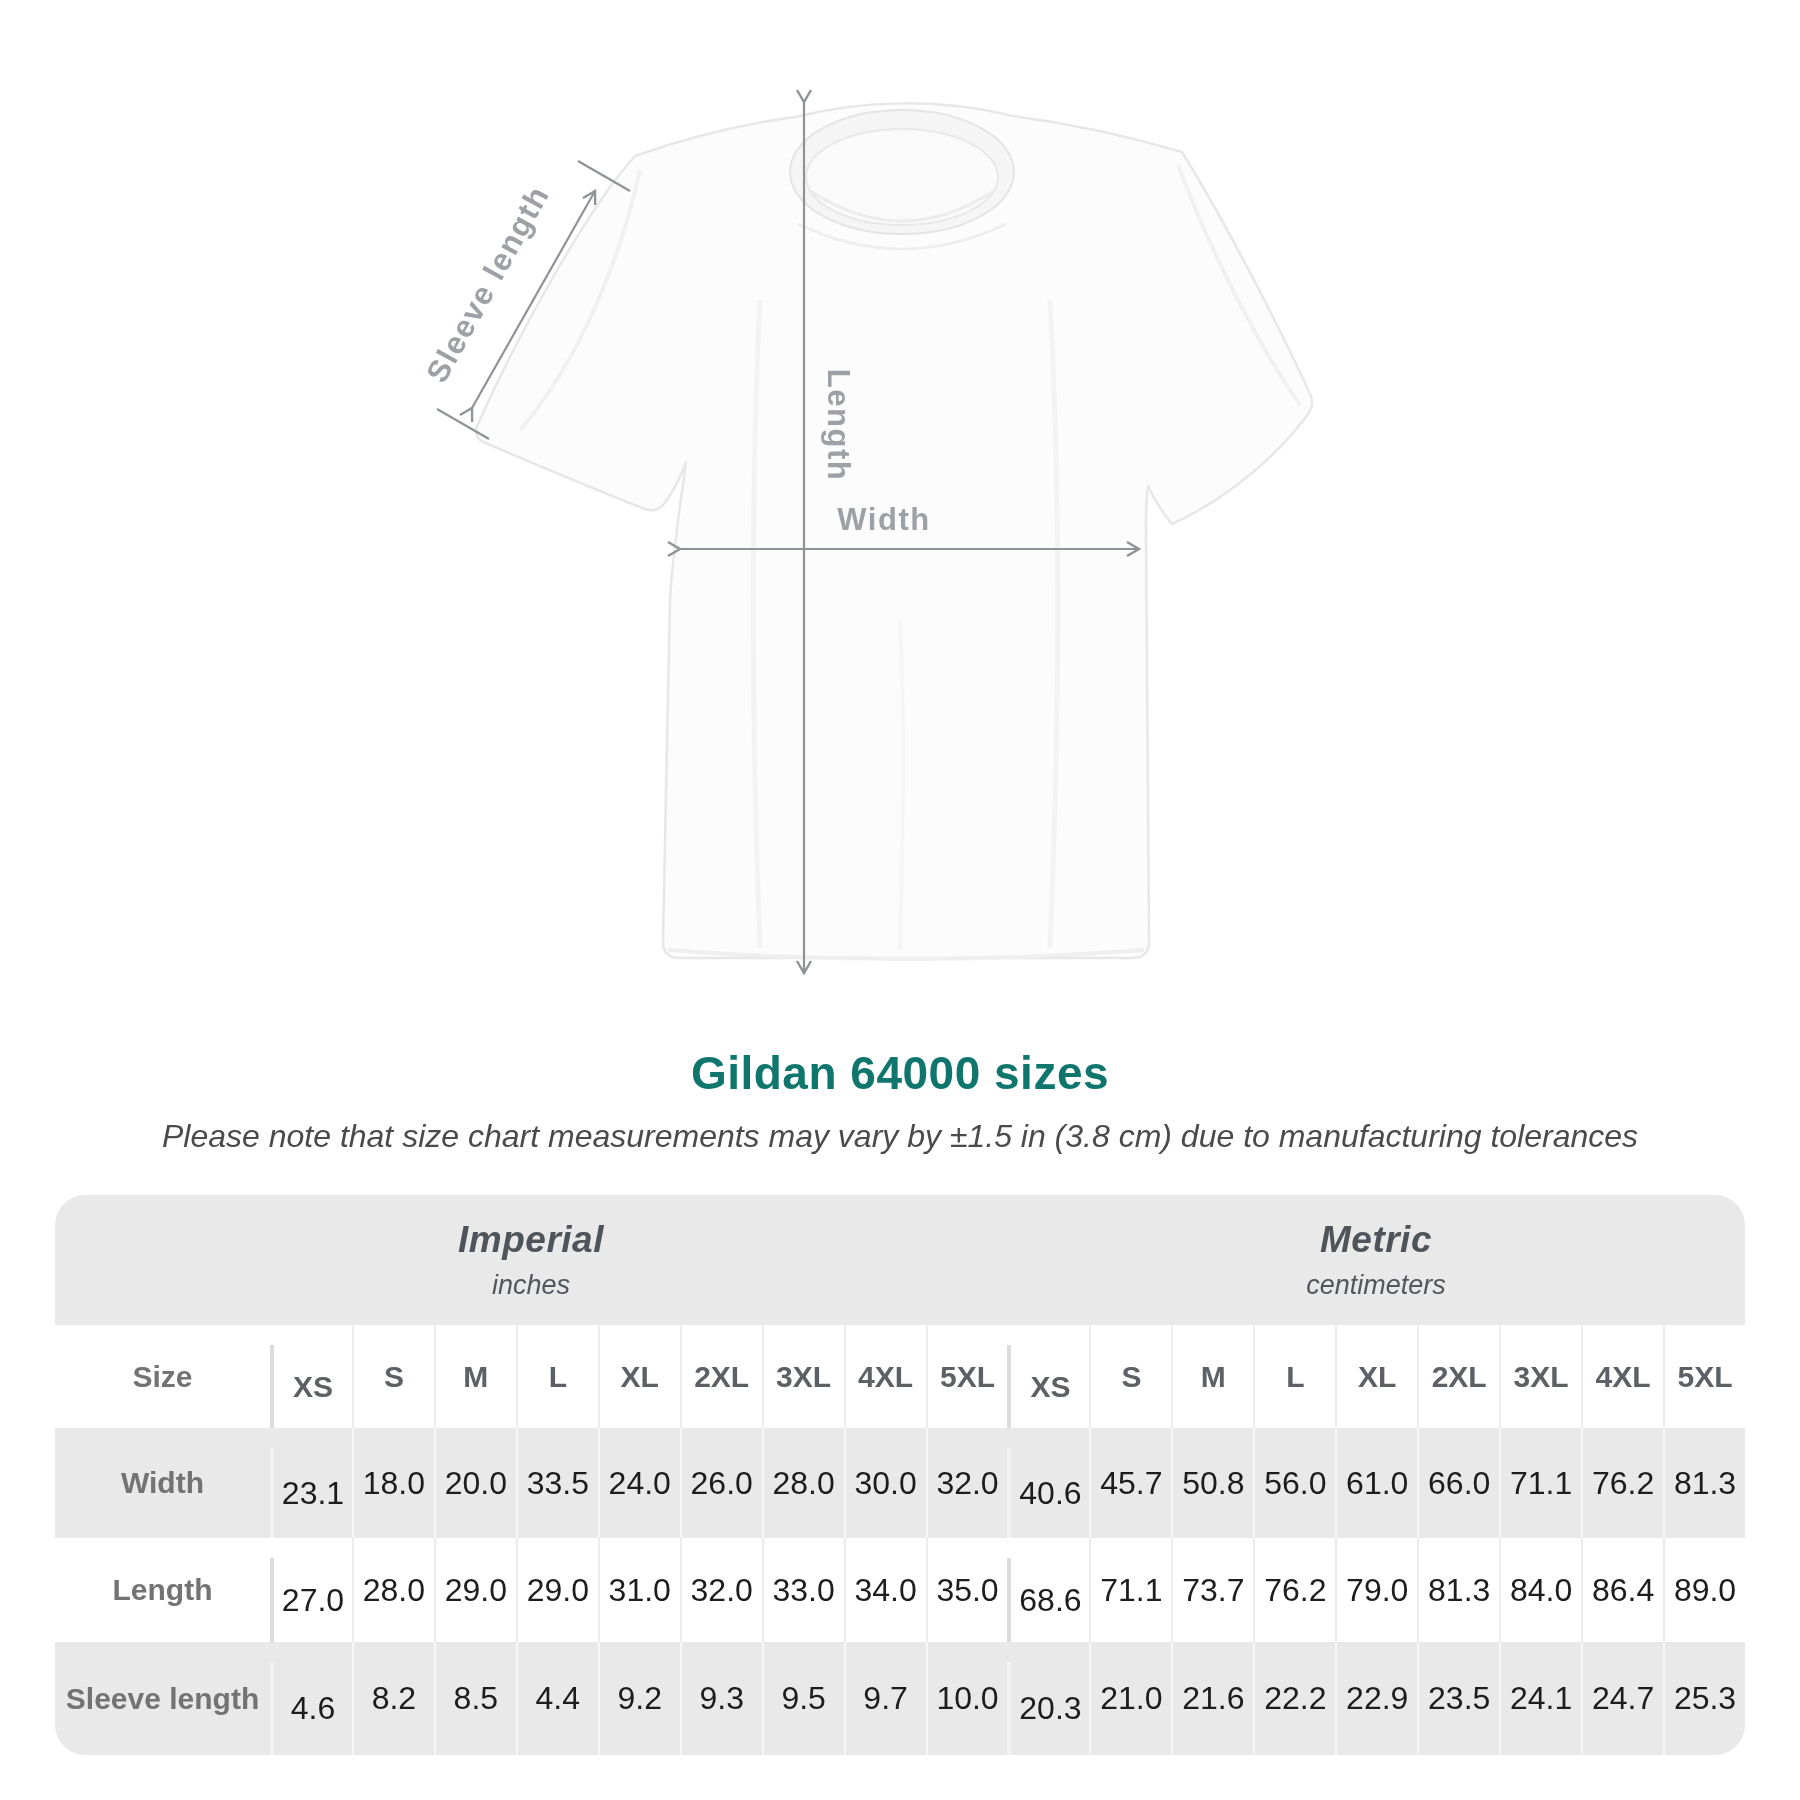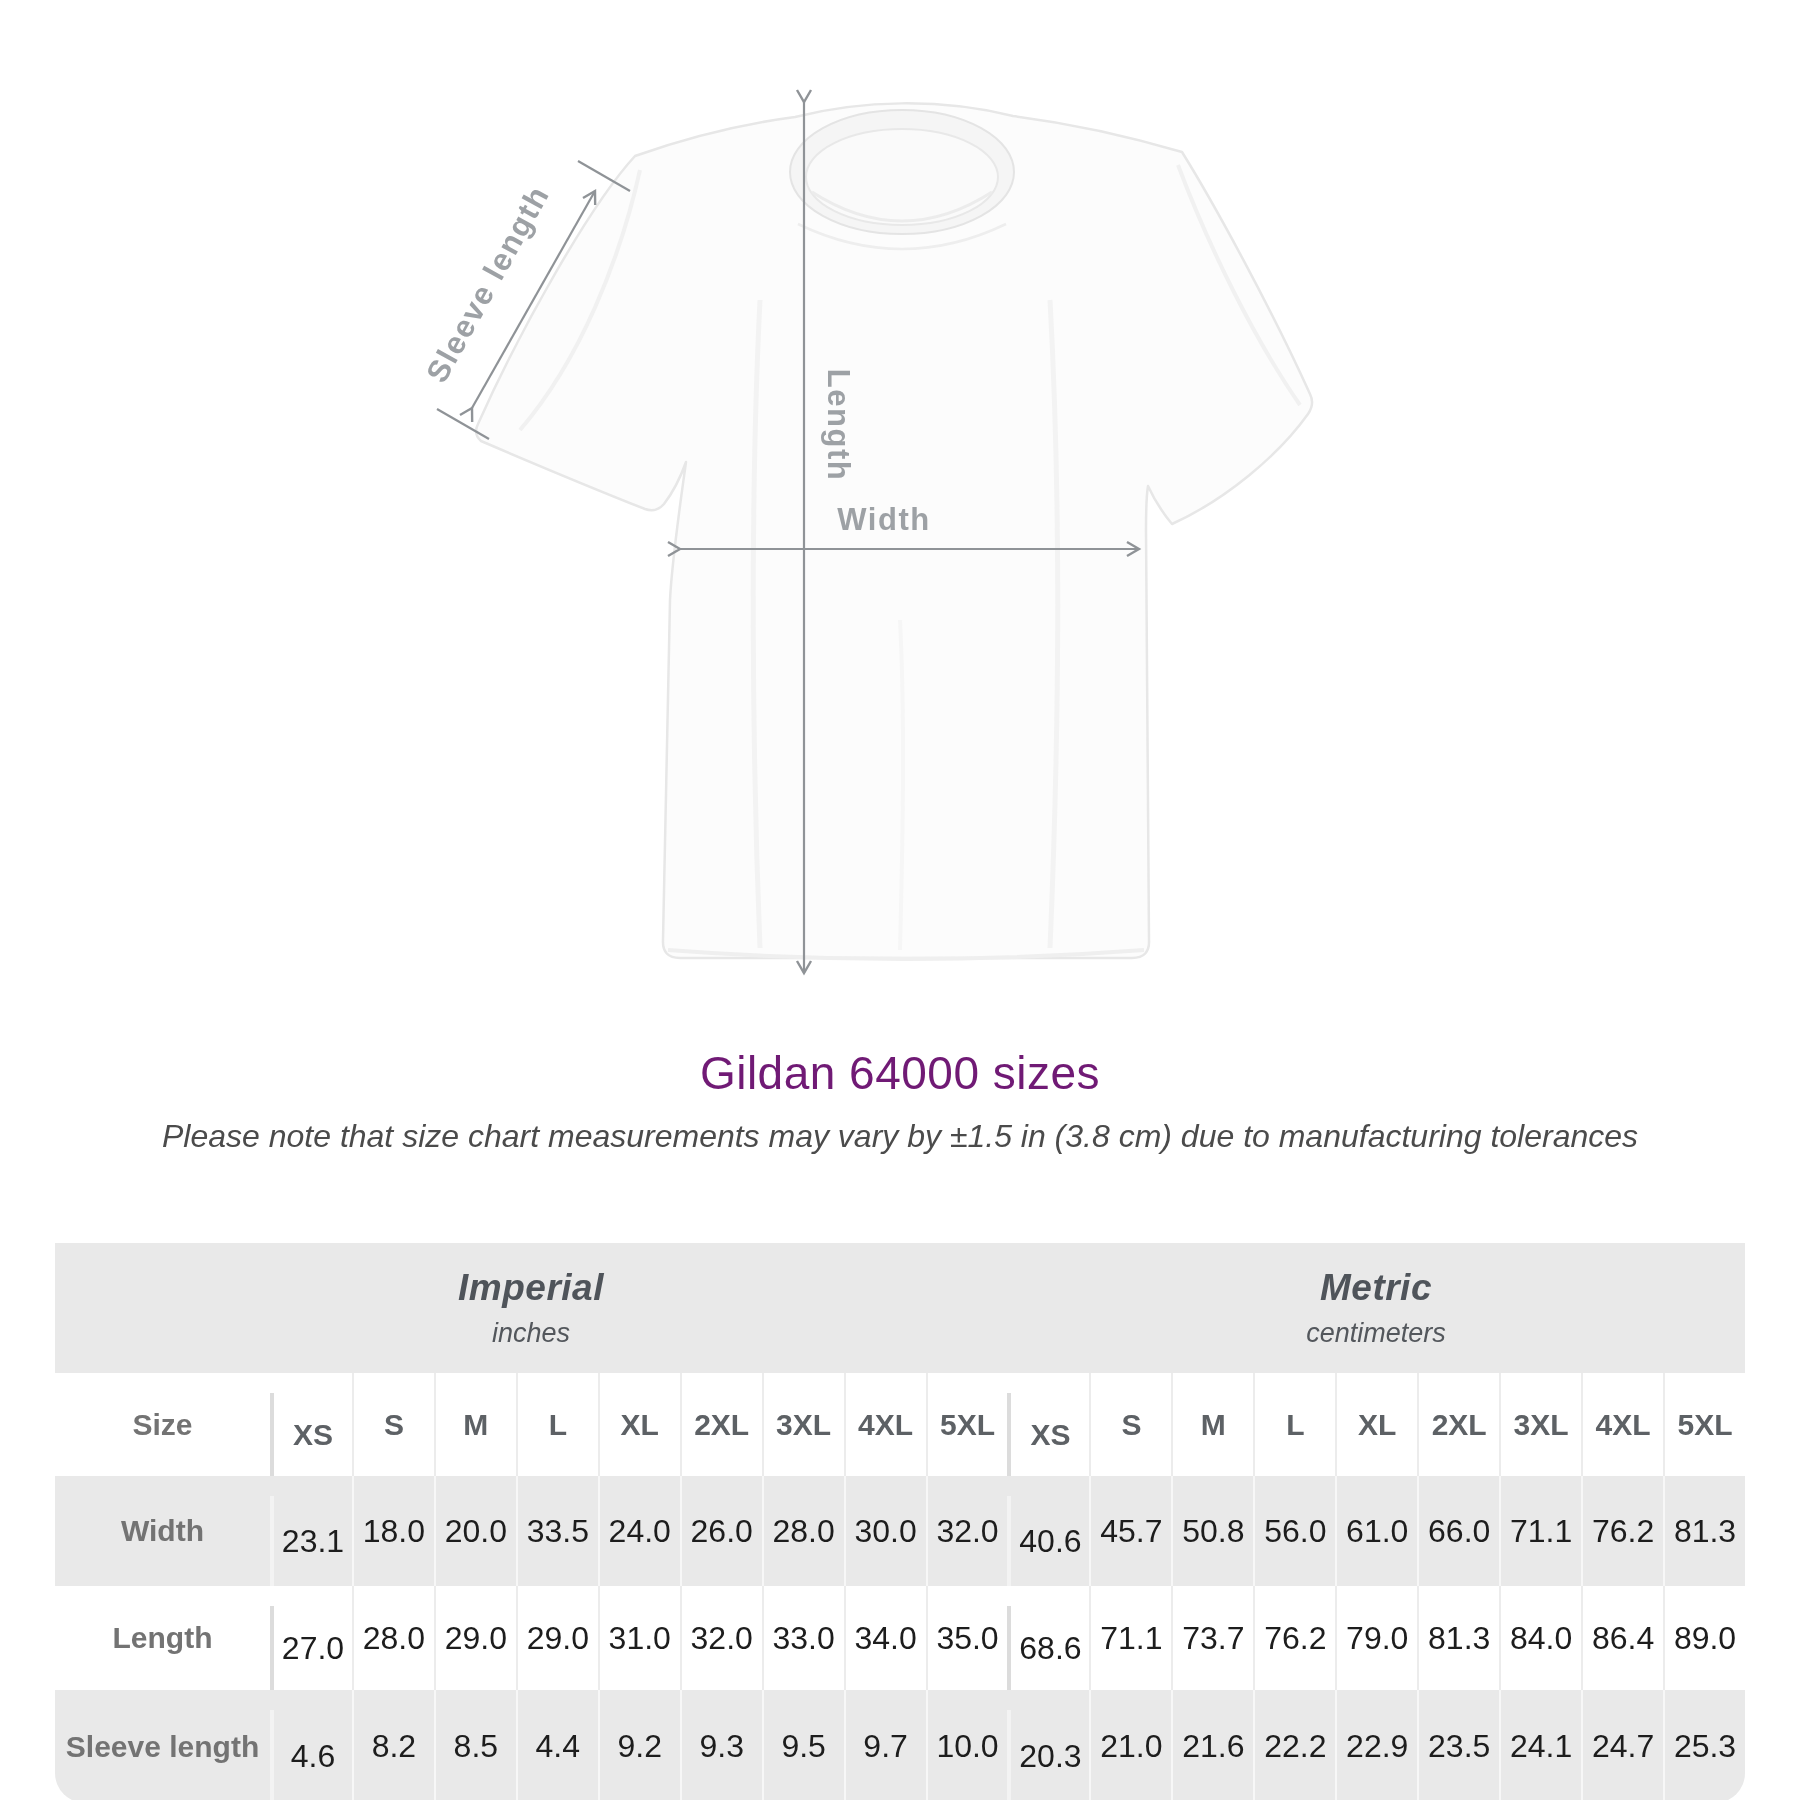--- a/index.html
+++ b/index.html
@@ -5,27 +5,27 @@
   html,body { margin:0; padding:0; background:#ffffff; }
   body { width:1800px; height:1800px; font-family:"Liberation Sans", sans-serif; position:relative; overflow:hidden; }
 
   .stage { position:absolute; inset:0; }
 
   
   .shirt-svg { position:absolute; top:0; left:0; }
 
   
   .heading { position:absolute; top:1046px; left:0; width:1800px; text-align:center; }
-  .title { font-size:46px; line-height:54px; font-weight:normal; color:#701a75; letter-spacing:0.5px; }
+  .title { font-size:46px; line-height:54px; font-weight:bold; color:#0f766e; letter-spacing:0.5px; }
   .note  { margin-top:18px; font-size:32px; font-style:italic; color:#4b4b4b; }
 
   
   .size-table { position:absolute; top:1195px; left:55px; width:1690px; border-radius:30px; overflow:hidden; }
 
-  .unit-band { display:grid; grid-template-columns:952px 1fr; background:#e9e9e9; height:130px;margin-top:48px; }
+  .unit-band { display:grid; grid-template-columns:952px 1fr; background:#e9e9e9; height:130px; }
   .unit-group { display:flex; flex-direction:column; align-items:center; justify-content:center; gap:9px; }
   .unit-label { font-size:37px; font-weight:bold; font-style:italic; color:#4f545a; letter-spacing:0.5px; }
   .unit-sub   { font-size:27px; font-style:italic; color:#53575c;text-align:right; }
 
   .trow { display:grid; grid-template-columns:215px repeat(18, 1fr); }
   .trow.gray { background:#e9e9e9; }
   .trow-sizes { height:103px; }
   .trow-w { height:110px; }
   .trow-l { height:104px; }
   .trow-s { height:113px; }

